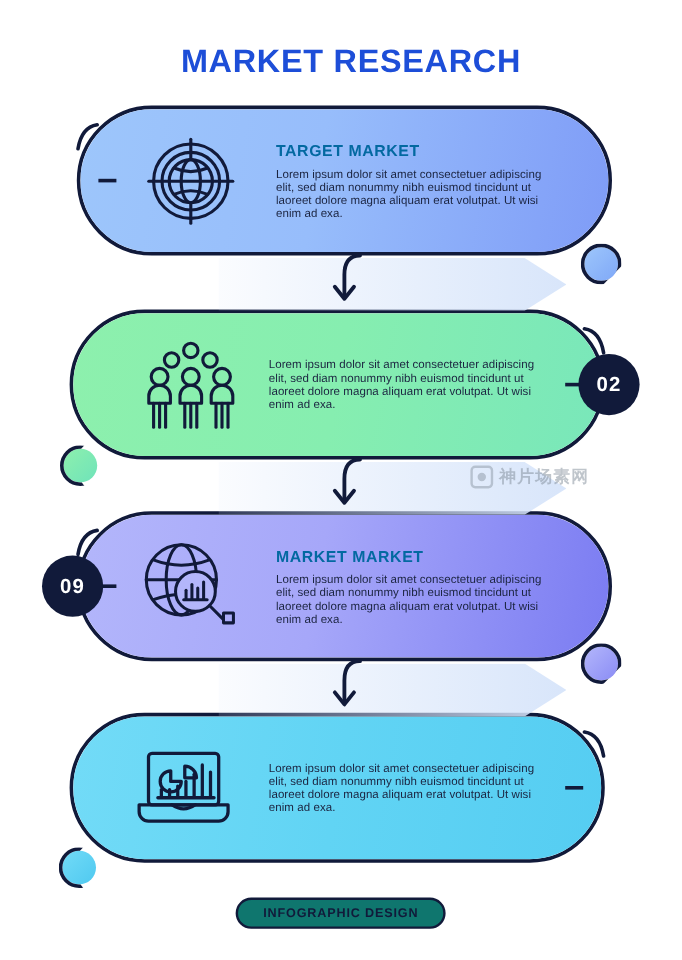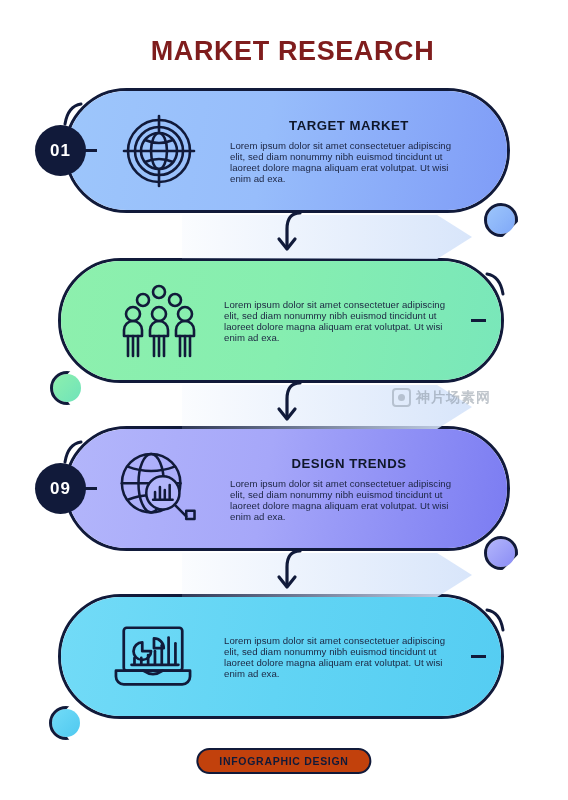--- a/index.html
+++ b/index.html
@@ -20,21 +20,21 @@
   
   #page-title {
     position: absolute;
     top: 36px;
     left: 0;
     width: 568px;
     text-align: center;
     font-size: 27px;
     font-weight: bold;
     letter-spacing: 0.6px;
-    color: #7f1d1d;
+    color: #1d4ed8;
     padding-left: 17px;
   }
 
   
   .row {
     position: absolute;
     left: 64px;
     width: 446px;
     height: 125px;
   }
@@ -77,23 +77,22 @@
     position: absolute;
     left: 166px;
     top: 50%;
     transform: translateY(-50%);
     width: 238px;
   }
   .sec-title {
     font-size: 13.2px;
     font-weight: bold;
     letter-spacing: 0.5px;
-    color: #0f172a;
+    color: #0369a1;
     margin-bottom: 7px;
-    text-align: center;
   }
   .sec-body {
     font-size: 9.6px;
     line-height: 11px;
     color: #1b2440;
     letter-spacing: 0.05px;
   }
 
   
   .badge {
@@ -172,21 +171,21 @@
 
   
   #footer-pill {
     position: absolute;
     left: 50%;
     transform: translateX(-50%);
     top: 748px;
     padding: 5px 21px;
     border: 2.5px solid #111a3a;
     border-radius: 16px;
-    background: #c2410c;
+    background: #0f766e;
     color: #111a3a;
     font-size: 10.5px;
     font-weight: bold;
     letter-spacing: 0.7px;
     white-space: nowrap;
   }
 
   
   #watermark {
     position: absolute;
@@ -268,21 +267,20 @@
 
     <div class="txt">
       <div class="sec-title">TARGET MARKET</div>
       <div class="sec-body">Lorem ipsum dolor sit amet consectetuer adipiscing elit, sed diam nonummy nibh euismod tincidunt ut laoreet dolore magna aliquam erat volutpat. Ut wisi enim ad exa.</div>
     </div>
 
     <div class="stub left"></div>
     <svg class="tail left" width="34" height="30" viewBox="0 0 34 30" fill="none" stroke="#111a3a" stroke-width="3" stroke-linecap="round">
       <path d="M31 2 Q18 4 15 22"></path>
     </svg>
-    <div class="badge left">01</div>
   </div>
 
   <div class="connector" style="top:213px;">
     <div class="chev">
         <div class="chev-shape"></div>
       </div>
     <svg class="arrow-svg" width="60" height="52" viewBox="0 0 60 52" fill="none" stroke="#111a3a" stroke-width="3.2" stroke-linecap="round" stroke-linejoin="round">
       <path d="M40 4 Q27 4 27 20 L27 38"></path>
       <path d="M19 30 L27 40 L35 30"></path>
     </svg>
@@ -317,20 +315,21 @@
     </div>
 
     <div class="txt">
       <div class="sec-body">Lorem ipsum dolor sit amet consectetuer adipiscing elit, sed diam nonummy nibh euismod tincidunt ut laoreet dolore magna aliquam erat volutpat. Ut wisi enim ad exa.</div>
     </div>
 
     <div class="stub right"></div>
     <svg class="tail right" width="34" height="30" viewBox="0 0 34 30" fill="none" stroke="#111a3a" stroke-width="3" stroke-linecap="round">
       <path d="M3 2 Q16 4 19 22"></path>
     </svg>
+    <div class="badge right">02</div>
   </div>
 
   <div class="connector" style="top:383px;">
     <div class="chev">
         <div class="chev-shape"></div>
       </div>
     <svg class="arrow-svg" width="60" height="52" viewBox="0 0 60 52" fill="none" stroke="#111a3a" stroke-width="3.2" stroke-linecap="round" stroke-linejoin="round">
       <path d="M40 4 Q27 4 27 20 L27 38"></path>
       <path d="M19 30 L27 40 L35 30"></path>
     </svg>
@@ -353,21 +352,21 @@
         <path d="M66 64 l6 -6 l6 6 l-6 6 z" transform="rotate(45 70 68)"></path>
         <line x1="38" y1="50" x2="38" y2="43"></line>
         <line x1="43" y1="50" x2="43" y2="38"></line>
         <line x1="48" y1="50" x2="48" y2="41"></line>
         <line x1="53" y1="50" x2="53" y2="36"></line>
         <line x1="36" y1="51" x2="56" y2="51"></line>
       </svg>
     </div>
 
     <div class="txt">
-      <div class="sec-title">DESIGN TRENDS</div>
+      <div class="sec-title">MARKET MARKET</div>
       <div class="sec-body">Lorem ipsum dolor sit amet consectetuer adipiscing elit, sed diam nonummy nibh euismod tincidunt ut laoreet dolore magna aliquam erat volutpat. Ut wisi enim ad exa.</div>
     </div>
 
     <div class="stub left"></div>
     <svg class="tail left" width="34" height="30" viewBox="0 0 34 30" fill="none" stroke="#111a3a" stroke-width="3" stroke-linecap="round">
       <path d="M31 2 Q18 4 15 22"></path>
     </svg>
     <div class="badge left">09</div>
   </div>
 

